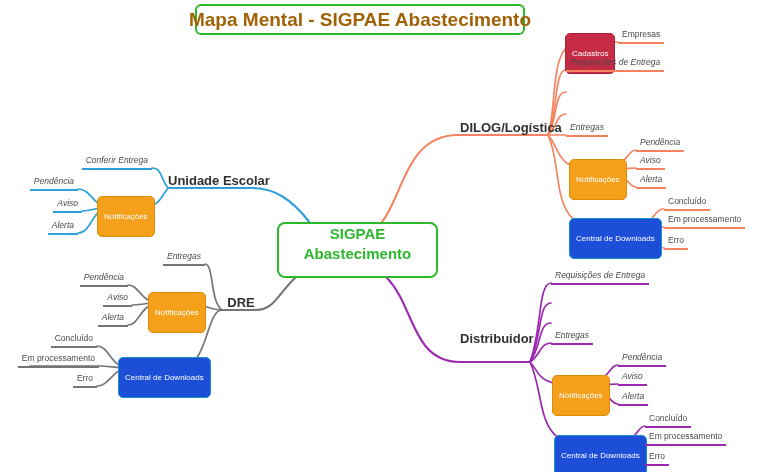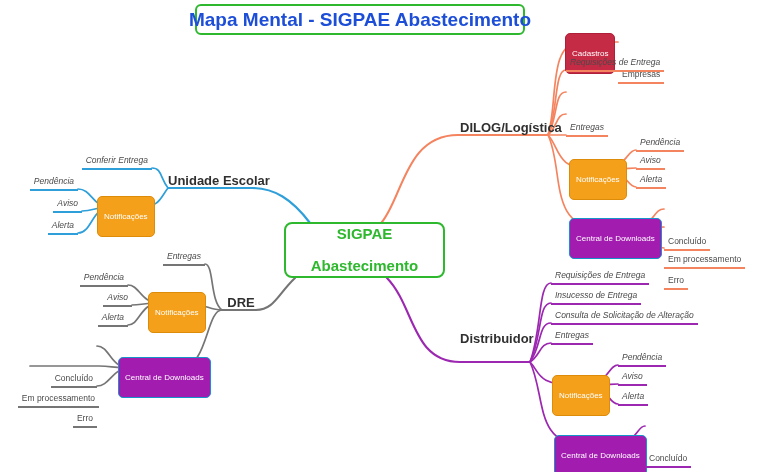--- a/index.html
+++ b/index.html
@@ -13,47 +13,47 @@
   .e-gray{stroke:#757575;}
   .e-salmon{stroke:#f4845f;}
   .e-purple{stroke:#9c27b0;}
   .w-main{stroke-width:2.1;}
   .w-child{stroke-width:1.7;}
 
   .title-box{
     position:absolute;left:195px;top:4px;width:330px;height:31px;
     border:2px solid #2eb82e;border-radius:6px;box-sizing:border-box;
     display:flex;align-items:center;justify-content:center;
-    color:#1d4ed8;font-weight:bold;font-size:19px;white-space:nowrap;
+    color:#a16207;font-weight:bold;font-size:19px;white-space:nowrap;
   }
   .root-node{
     position:absolute;left:277px;top:222px;width:161px;height:56px;
     border:2px solid #2eb82e;border-radius:8px;box-sizing:border-box;
-    display:flex;flex-direction:column;align-items:center;justify-content:space-between;
-    color:#2eb82e;font-weight:bold;font-size:15px;line-height:20px;background:#fff;margin-left:7px;
+    display:flex;flex-direction:column;align-items:center;justify-content:flex-start;
+    color:#2eb82e;font-weight:bold;font-size:15px;line-height:20px;background:#fff;
   }
   .branch-label{
     position:absolute;font-weight:bold;font-size:13px;color:#303030;
     text-align:center;white-space:nowrap;
   }
   .leaf{
     position:absolute;font-size:8.5px;font-style:italic;color:#4a4a4a;
     padding:0 4px 2px;border-bottom:2px solid;white-space:nowrap;line-height:12px;
   }
-  .leaf.upright{font-style:normal;margin-top:40px;}
+  .leaf.upright{font-style:normal;}
   .b-blue{border-color:#2e9fd9;}
   .b-gray{border-color:#757575;}
   .b-salmon{border-color:#f4845f;}
   .b-purple{border-color:#9c27b0;}
   .mnode{
     position:absolute;font-size:8px;color:#fff;padding:14px 6px;border-radius:5px;
     white-space:nowrap;border:1px solid;line-height:11px;
   }
   .n-orange{background:#f5a01b;border-color:#dd8c0a;}
-  .n-blue{background:#a21caf;border-color:#1793cc;}
+  .n-blue{background:#1d4ed8;border-color:#1793cc;}
   .n-red{background:#c62b45;border-color:#ad2038;}
 </style>
 </head>
 <body>
 
 <div id="canvas">
 
   <svg id="edges" width="762" height="472" viewBox="0 0 762 472">
 
     <path class="e-blue w-main" d="M310,223 C292,199 274,188 252,188 L168,188"></path>
@@ -141,22 +141,20 @@
   <div class="mnode n-orange" style="left:569px;top:159px;">Notificações</div>
   <div class="leaf b-salmon" style="left:636px;top:136px;">Pendência</div>
   <div class="leaf b-salmon" style="left:636px;top:154px;">Aviso</div>
   <div class="leaf b-salmon" style="left:636px;top:173px;">Alerta</div>
   <div class="mnode n-blue" style="left:569px;top:218px;">Central de Downloads</div>
   <div class="leaf b-salmon upright" style="left:664px;top:195px;">Concluído</div>
   <div class="leaf b-salmon upright" style="left:664px;top:213px;">Em processamento</div>
   <div class="leaf b-salmon upright" style="left:664px;top:234px;">Erro</div>
 
   <div class="leaf b-purple" style="left:551px;top:269px;">Requisições de Entrega</div>
-  <div class="leaf b-purple" style="left:551px;top:289px;">Insucesso de Entrega</div>
-  <div class="leaf b-purple" style="left:551px;top:309px;">Consulta de Solicitação de Alteração</div>
   <div class="leaf b-purple" style="left:551px;top:329px;">Entregas</div>
   <div class="mnode n-orange" style="left:552px;top:375px;">Notificações</div>
   <div class="leaf b-purple" style="left:618px;top:351px;">Pendência</div>
   <div class="leaf b-purple" style="left:618px;top:370px;">Aviso</div>
   <div class="leaf b-purple" style="left:618px;top:390px;">Alerta</div>
   <div class="mnode n-blue" style="left:554px;top:435px;">Central de Downloads</div>
   <div class="leaf b-purple upright" style="left:645px;top:412px;">Concluído</div>
   <div class="leaf b-purple upright" style="left:645px;top:430px;">Em processamento</div>
   <div class="leaf b-purple upright" style="left:645px;top:450px;">Erro</div>
 

